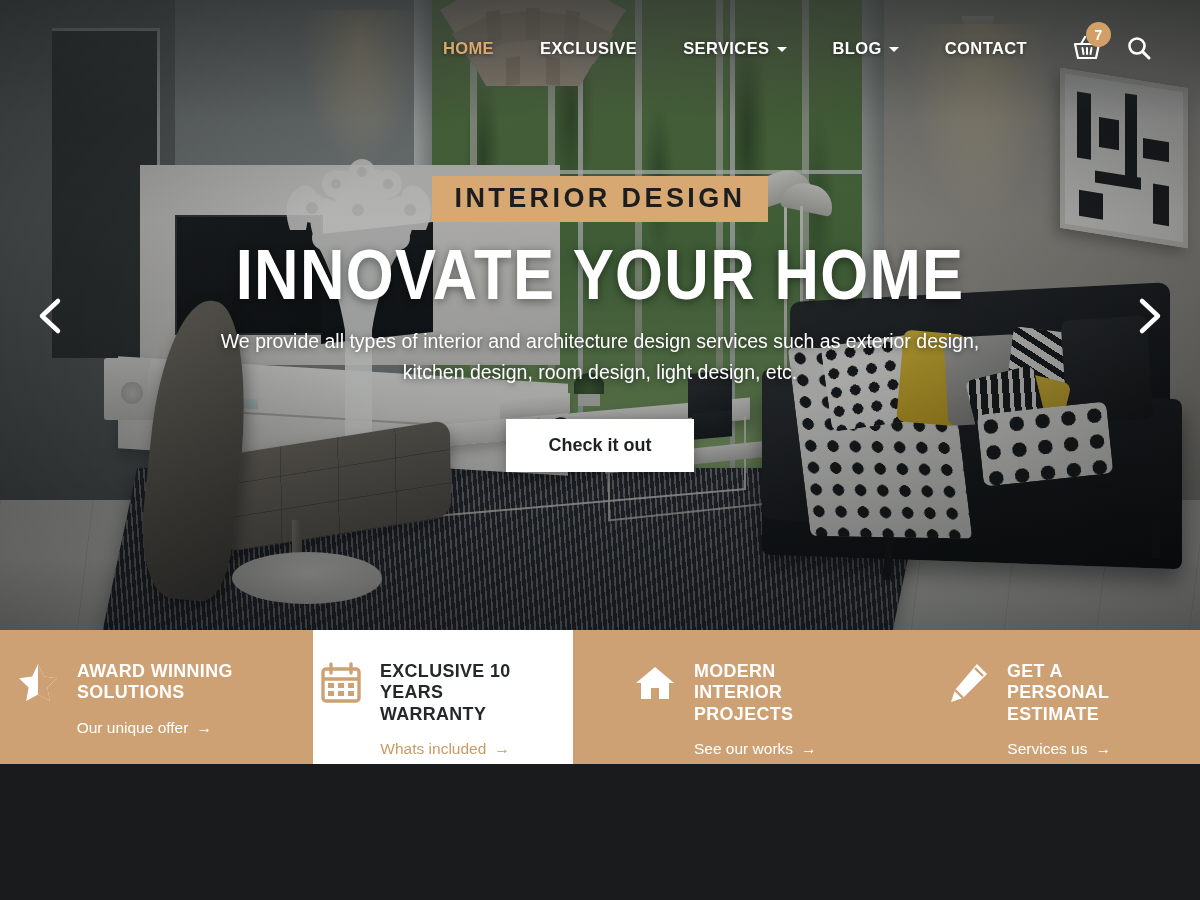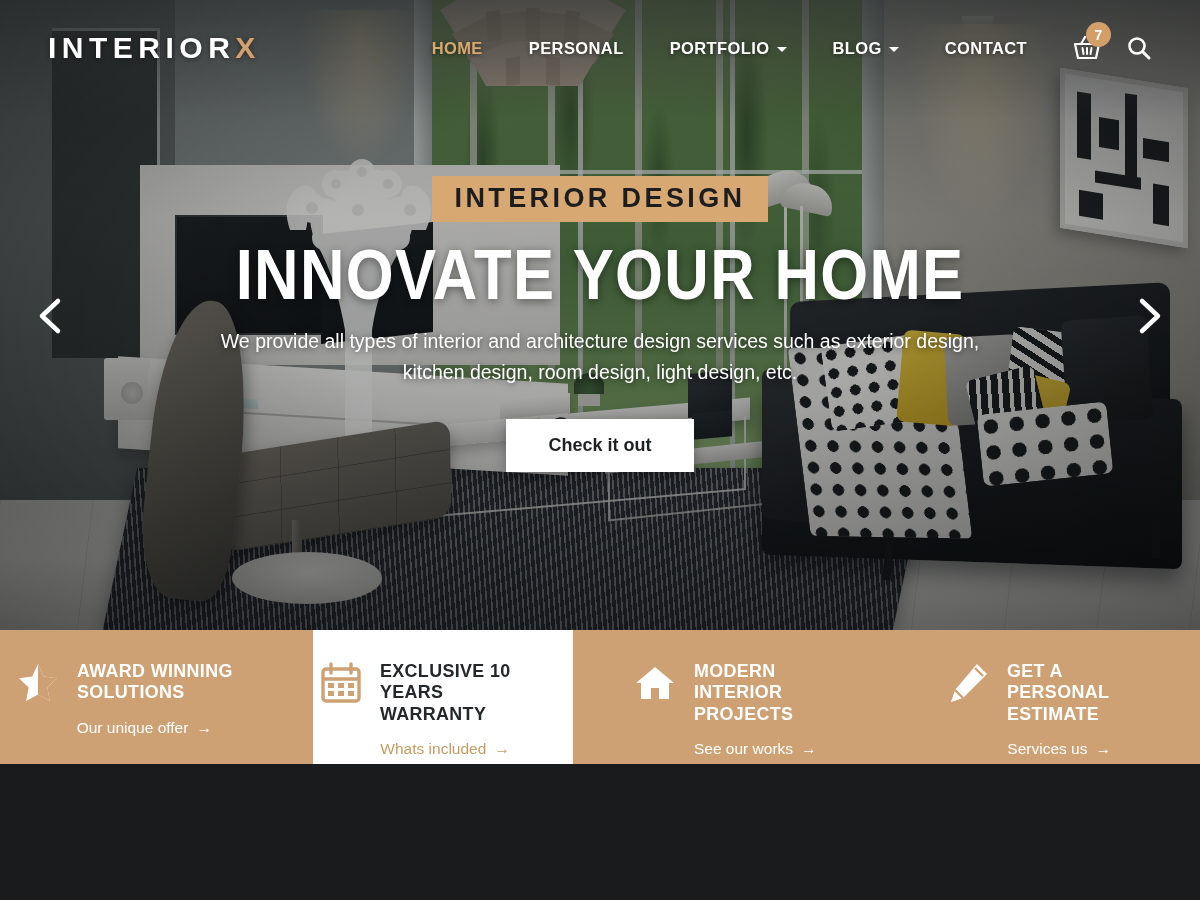--- a/index.html
+++ b/index.html
@@ -428,33 +428,30 @@
 
     <div class="hero-content">
       <div class="eyebrow">INTERIOR DESIGN</div>
       <div class="headline">INNOVATE YOUR HOME</div>
       <div class="subtitle">We provide all types of interior and architecture design services such as exterior design, kitchen design, room design, light design, etc.</div>
       <div class="cta">Check it out</div>
     </div>
   </div>
 
   <div class="header">
-    <div class="logo">
-      <span>INTERIOR</span><span class="x">X</span>
-    </div>
 
     <div class="nav">
       <div class="nav-item active">
         <span>HOME</span>
       </div>
       <div class="nav-item">
-        <span>PERSONAL</span>
+        <span>EXCLUSIVE</span>
       </div>
       <div class="nav-item">
-        <span>PORTFOLIO</span>
+        <span>SERVICES</span>
         <i class="caret"></i>
       </div>
       <div class="nav-item">
         <span>BLOG</span>
         <i class="caret"></i>
       </div>
       <div class="nav-item">
         <span>CONTACT</span>
       </div>
 

